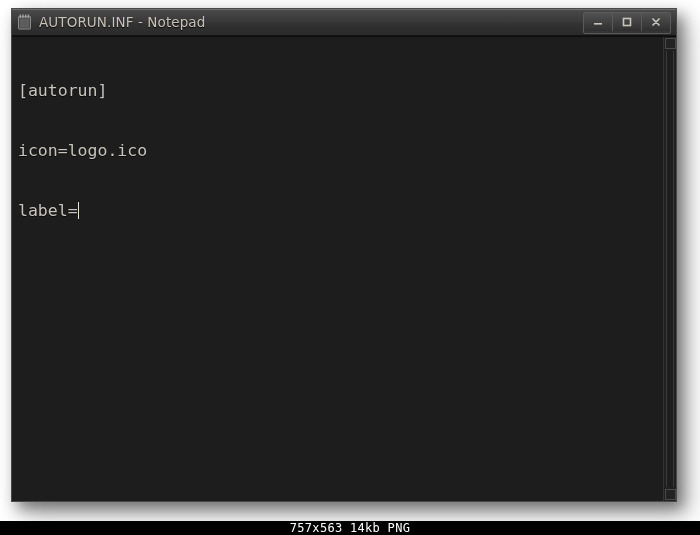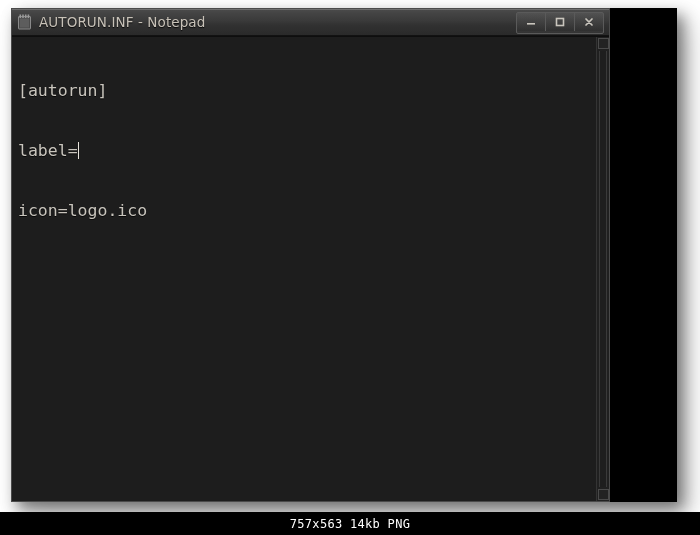--- a/index.html
+++ b/index.html
@@ -31,21 +31,21 @@
     box-shadow: 6px 7px 14px rgba(0,0,0,0.45),
                 12px 14px 26px rgba(0,0,0,0.22);
     background: #000;
   }
 
   
   .window {
     position: absolute;
     left: 11px;
     top: 8px;
-    width: 599px;
+    width: 666px;
     height: 494px;
     background: #0f172a;
     border: 1px solid #4a4a4a;
     box-sizing: border-box;
     display: flex;
     flex-direction: column;
     overflow: hidden;
   }
 
   
@@ -201,21 +201,21 @@
     border-right: 1px solid #3a3a3a;
     background: #1e1e1e;
   }
 
   
   .footer {
     position: absolute;
     left: 0;
     bottom: 0;
     width: 700px;
-    height: 23px;
+    height: 14px;
     background: #000000;
     display: flex;
     align-items: center;
     justify-content: center;
   }
   .footer-text {
     color: #ffffff;
     font-family: "DejaVu Sans Mono", monospace;
     font-size: 12px;
     letter-spacing: 0.3px;
@@ -262,22 +262,22 @@
           </svg>
         </div>
       </div>
     </div>
 
 
     <div class="editor-wrap">
 
       <div class="textarea">
         <div class="text-line">[autorun]</div>
+        <div class="text-line">icon=logo.ico</div>
         <div class="text-line"><span>label=</span><span class="caret"></span></div>
-        <div class="text-line">icon=logo.ico</div>
       </div>
 
       <div class="vscroll">
         <div class="scroll-track"></div>
         <div class="scroll-btn"></div>
         <div class="scroll-btn"></div>
       </div>
 
     </div>
   </div>

